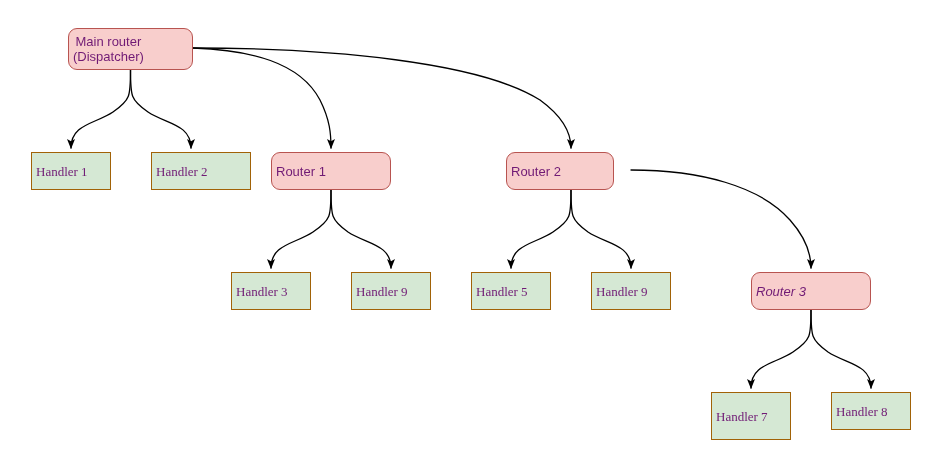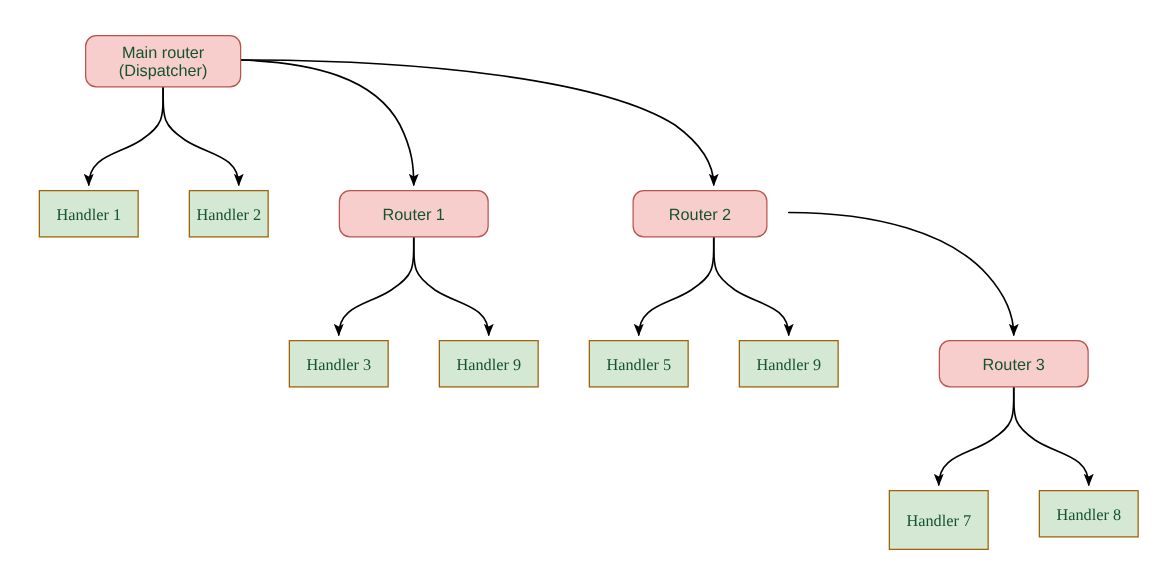--- a/index.html
+++ b/index.html
@@ -24,25 +24,24 @@
     top: 0;
     width: 941px;
     height: 461px;
     pointer-events: none;
   }
   .node {
     position: absolute;
     box-sizing: border-box;
     display: flex;
     align-items: center;
-    justify-content: center;
     text-align: center;
     font-size: 13px;
     line-height: 15px;
-    color: #14532d;
+    color: #701a75;
     white-space: pre-line;
   }
   .node.router {
     background: #f8cecc;
     border: 1px solid #b85450;
     border-radius: 9px;
   }
   .node.handler {
     background: #d5e8d4;
     border: 1px solid #a16207;
@@ -77,25 +76,25 @@
         <path d="M 631 170 C 700 170 760 186 790 220 C 806 238 811 254 811 268" fill="none" stroke="#000000" stroke-width="1.3" stroke-linecap="round" marker-end="url(#arrowhead)"></path>
         <path d="M 811 310 C 811 336 811 340 793 352 C 775 364 751 364 751 388" fill="none" stroke="#000000" stroke-width="1.3" stroke-linecap="round" marker-end="url(#arrowhead)"></path>
         <path d="M 811 310 C 811 336 811 340 828 352 C 846 364 871 364 871 388" fill="none" stroke="#000000" stroke-width="1.3" stroke-linecap="round" marker-end="url(#arrowhead)"></path>
       </g>
   </svg>
 
   <div id="nodes">
       <div class="node router" style="left: 68px; top: 28px; width: 125px; height: 42px;"><span class="node-label">Main router
 (Dispatcher)</span></div>
       <div class="node handler" style="left: 31px; top: 152px; width: 80px; height: 38px;"><span class="node-label">Handler 1</span></div>
-      <div class="node handler" style="left: 151px; top: 152px; width: 64px; height: 38px;"><span class="node-label">Handler 2</span></div>
+      <div class="node handler" style="left: 151px; top: 152px; width: 100px; height: 38px;"><span class="node-label">Handler 2</span></div>
       <div class="node router" style="left: 271px; top: 152px; width: 120px; height: 38px;"><span class="node-label">Router 1</span></div>
       <div class="node router" style="left: 506px; top: 152px; width: 108px; height: 38px;"><span class="node-label">Router 2</span></div>
       <div class="node handler" style="left: 231px; top: 272px; width: 80px; height: 38px;"><span class="node-label">Handler 3</span></div>
       <div class="node handler" style="left: 351px; top: 272px; width: 80px; height: 38px;"><span class="node-label">Handler 9</span></div>
       <div class="node handler" style="left: 471px; top: 272px; width: 80px; height: 38px;"><span class="node-label">Handler 5</span></div>
       <div class="node handler" style="left: 591px; top: 272px; width: 80px; height: 38px;"><span class="node-label">Handler 9</span></div>
-      <div class="node router" style="left: 751px; top: 272px; width: 120px; height: 38px;"><span class="node-label">Router 3</span></div>
+      <div class="node router" style="left: 751px; top: 272px; width: 120px; height: 38px; font-style: italic;"><span class="node-label">Router 3</span></div>
       <div class="node handler" style="left: 711px; top: 392px; width: 80px; height: 48px;"><span class="node-label">Handler 7</span></div>
       <div class="node handler" style="left: 831px; top: 392px; width: 80px; height: 38px;"><span class="node-label">Handler 8</span></div>
     </div>
 
 </div>
 
 </body></html>

